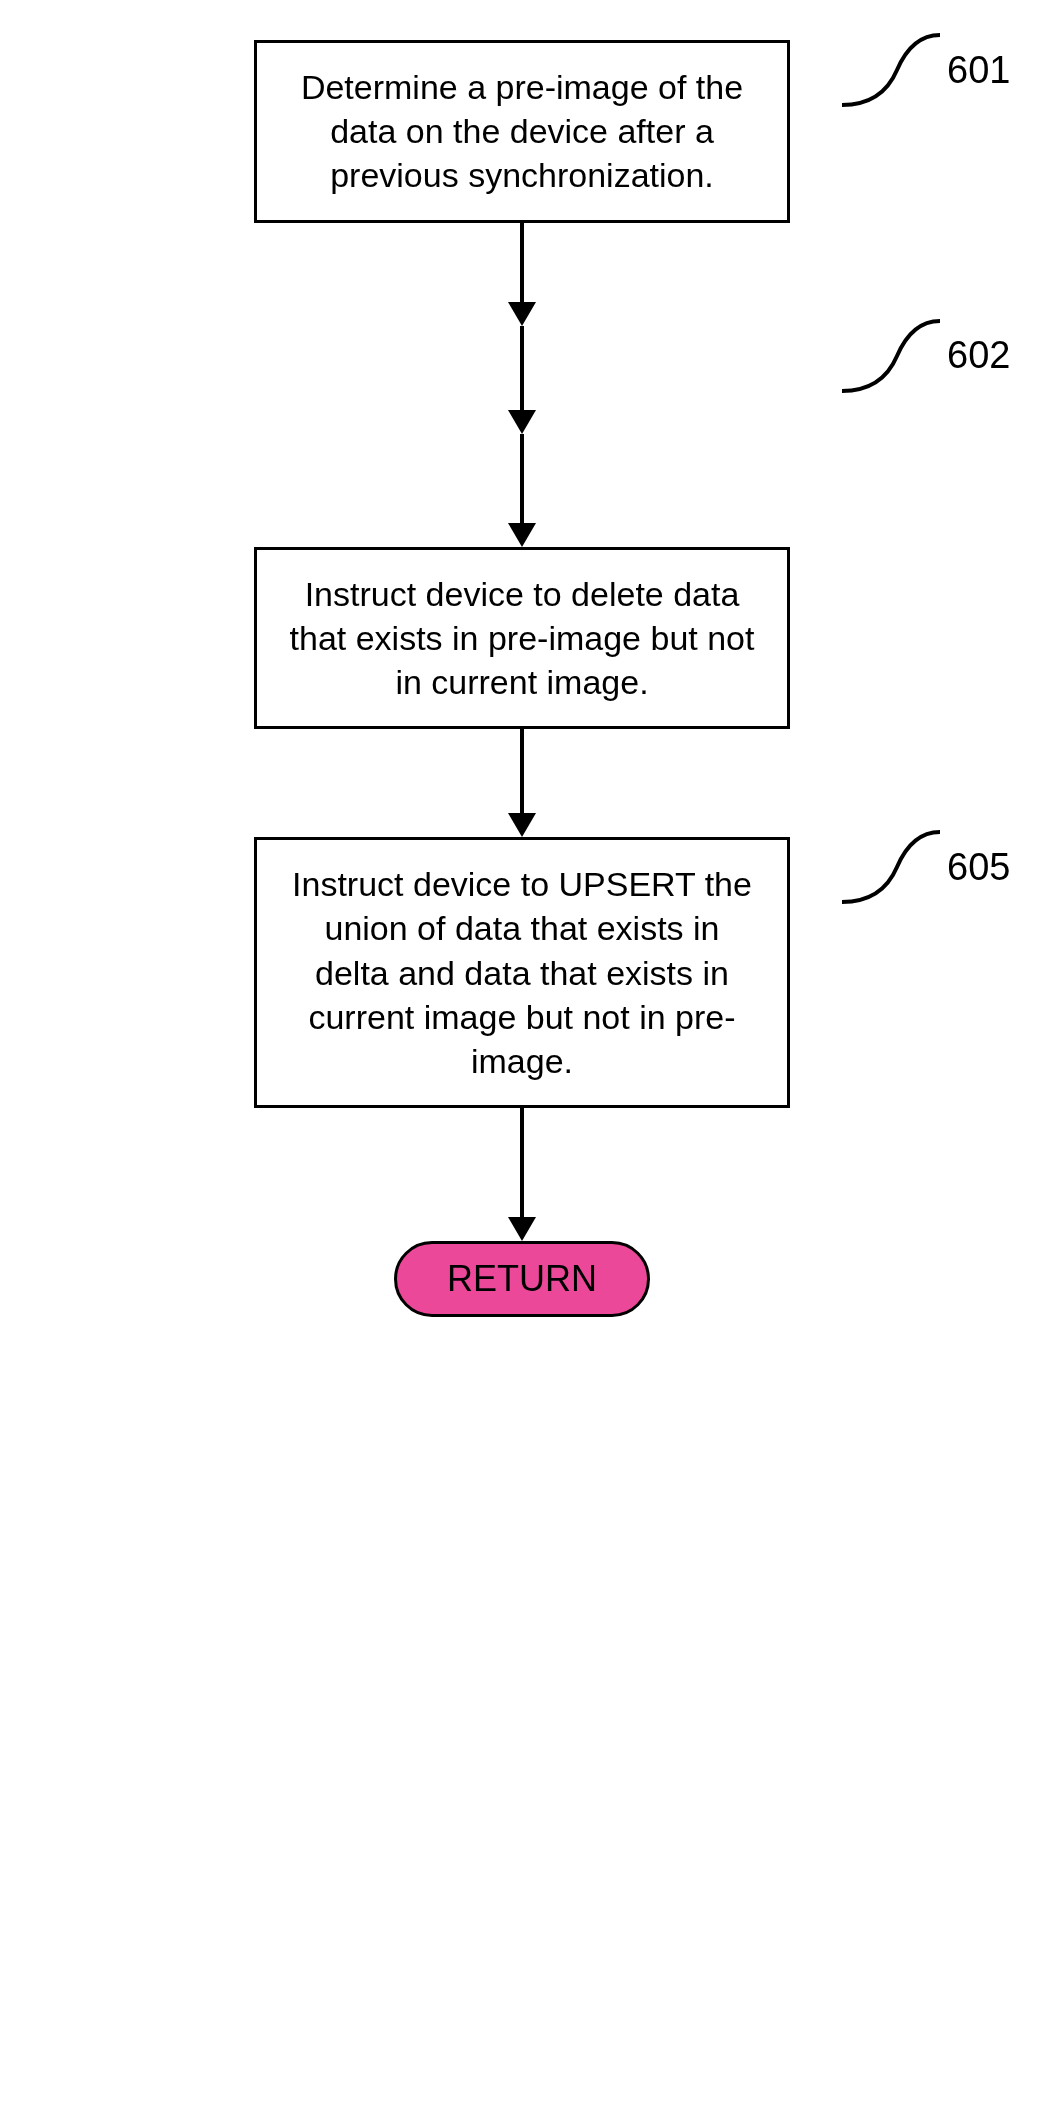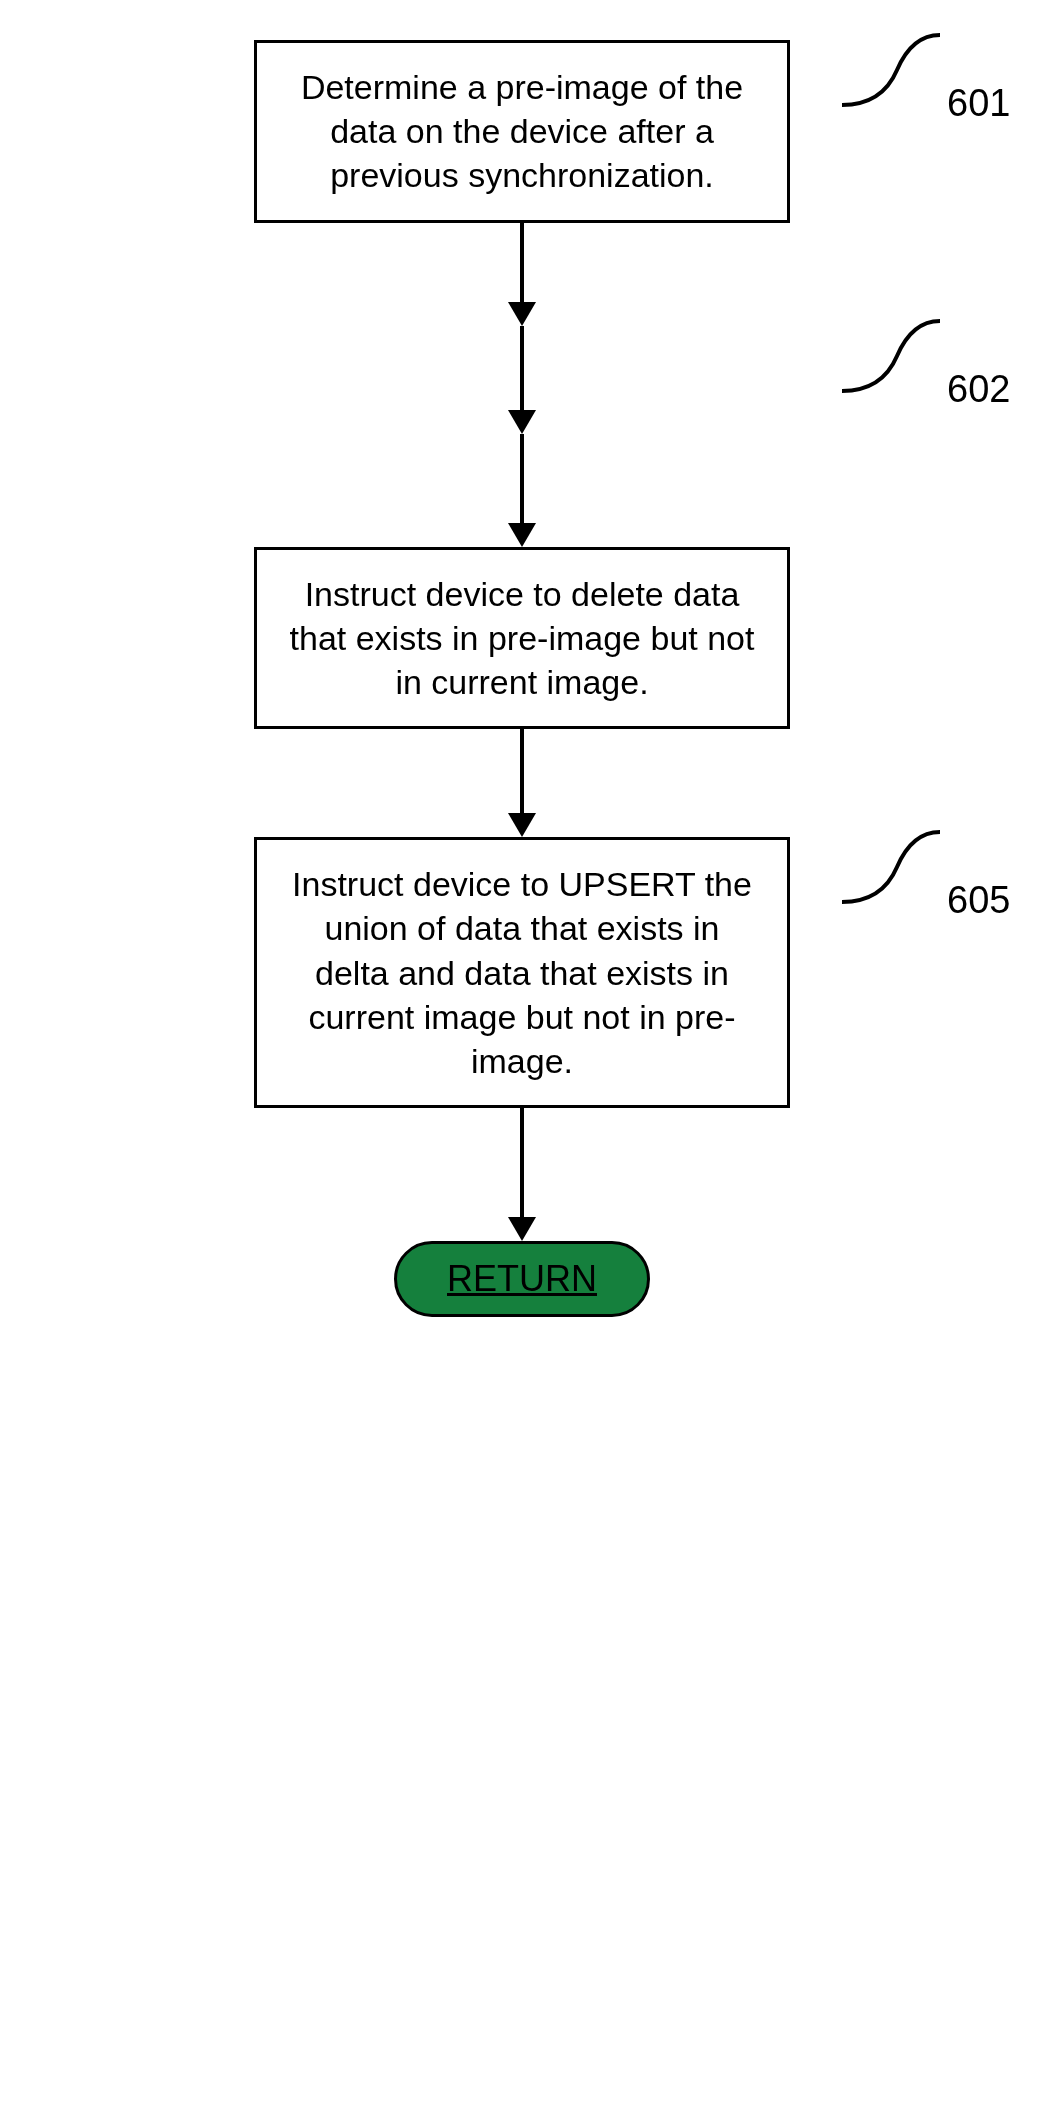--- a/index.html
+++ b/index.html
@@ -33,21 +33,21 @@
       font-size: 34px;
       line-height: 1.3;
       background: white;
       width: 536px;
     }
     .label-wrapper {
       position: absolute;
       left: calc(50% + 320px);
       top: -10px;
       display: flex;
-      align-items: flex-end;
+      align-items: center;
     }
     .label-wrapper svg {
       display: block;
     }
     .label-text {
       font-size: 38px;
       margin-left: 5px;
       margin-top: -15px;
     }
     .arrow {
@@ -65,22 +65,21 @@
       border-left: 14px solid transparent;
       border-right: 14px solid transparent;
       border-top: 24px solid black;
       margin-top: -1px;
     }
     .terminal {
       border: 3px solid black;
       border-radius: 50px;
       padding: 14px 50px;
       font-size: 36px;
-      background: #15803d;
-      text-decoration: underline;
+      background: #ec4899;
     }
   </style>
 </head>
 <body>
 
 <div class="flowchart">
 
   <div class="node-wrapper">
     <div class="box">Determine a pre-image of the data on the device after a previous synchronization.</div>
     <div class="label-wrapper">

